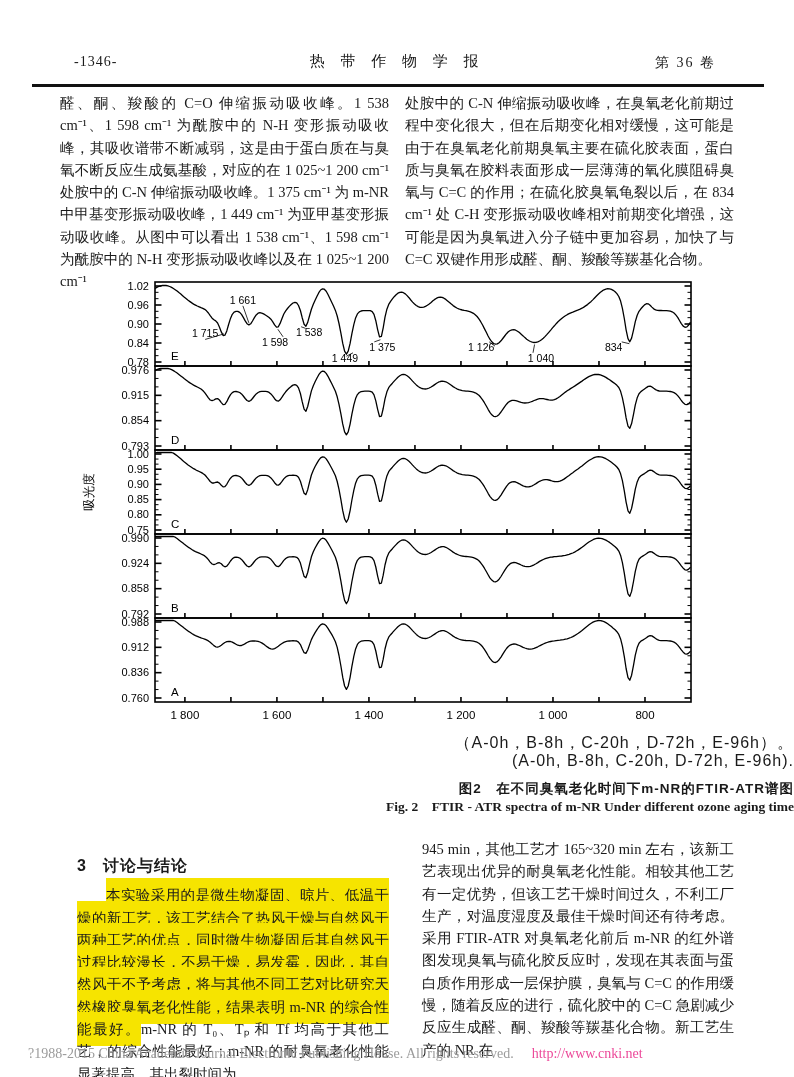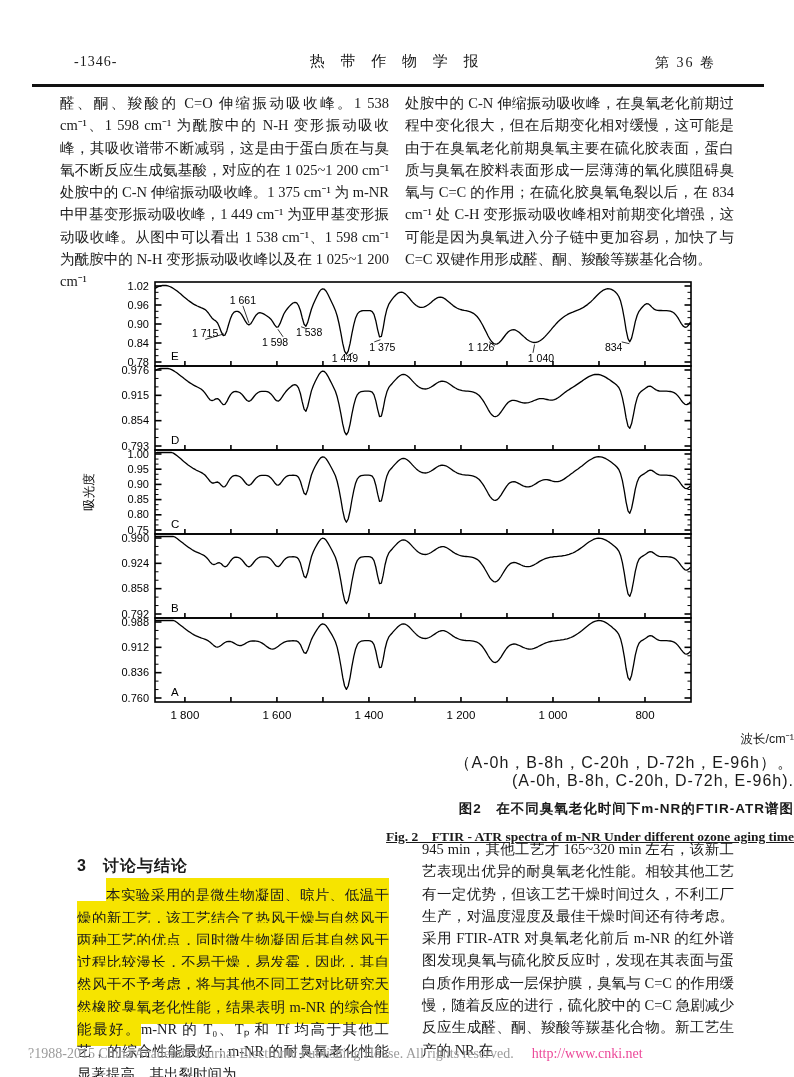--- a/index.html
+++ b/index.html
@@ -22,21 +22,21 @@
   h3.sec .num{margin-right:16px;}
   p.body-par{margin:0;}
   p.indent{text-indent:2em;}
   
   .fig{position:absolute;top:276px;left:0;right:0;text-align:right;}
   .fig svg{display:block;margin:0 auto;font-family:"Liberation Sans",sans-serif;}
   .fig .xlab{font-size:12.5px;margin-top:2px;font-family:"Liberation Sans",sans-serif;}
   .fig .leg{font-size:16px;line-height:18px;font-family:"Liberation Sans",sans-serif;letter-spacing:1px;}
   .fig .cap-zh{font-size:13.5px;font-weight:bold;margin-top:10px;
                font-family:"Liberation Sans",sans-serif;letter-spacing:1px;}
-  .fig .cap-en{font-size:13.5px;font-weight:bold;margin-top:10px;font-family:"Liberation Serif",serif;text-decoration:underline;}
+  .fig .cap-en{font-size:13.5px;font-weight:bold;margin-top:0;font-family:"Liberation Serif",serif;}
   
   .ftr{position:absolute;top:1046px;left:28px;right:28px;font-size:14px;color:#9b9b9b;}
   .ftr a{color:#ec4899;text-decoration:none;margin-left:18px;}
 </style>
 </head>
 <body>
 
 <div class="page">
 
   <div class="hdr">
@@ -283,21 +283,20 @@
         <path d="M78.0 344.5L79.8 344.5L81.7 344.5L83.5 344.5L85.4 344.5L87.2 344.5L89.0 344.5L90.9 344.5L92.7 344.5L94.6 344.5L96.4 344.5L98.2 345.2L100.1 346.5L101.9 347.9L103.8 349.4L105.6 350.8L107.4 352.3L109.3 353.7L111.1 355.1L113.0 356.3L114.8 357.5L116.6 358.6L118.5 359.6L120.3 360.4L122.2 361.2L124.0 361.9L125.8 362.5L127.7 363.1L129.5 363.9L131.4 364.9L133.2 366.3L135.1 367.9L136.9 369.6L138.7 370.8L140.6 371.1L142.4 370.5L144.3 369.2L146.1 367.8L147.9 366.5L149.8 365.7L151.6 365.4L153.5 365.5L155.3 366.1L157.1 367.1L159.0 368.2L160.8 369.2L162.7 369.7L164.5 369.5L166.3 368.7L168.2 367.6L170.0 366.5L171.9 365.7L173.7 365.2L175.5 365.0L177.4 364.9L179.2 365.1L181.1 365.4L182.9 366.0L184.7 366.9L186.6 368.1L188.4 369.5L190.3 370.9L192.1 372.1L193.9 372.9L195.8 373.1L197.6 372.6L199.5 371.5L201.3 370.2L203.1 368.8L205.0 367.5L206.8 366.4L208.7 365.7L210.5 365.2L212.3 365.0L214.2 364.8L216.0 364.7L217.9 364.8L219.7 365.0L221.5 366.1L223.4 368.6L225.2 372.8L227.1 376.7L228.9 377.4L230.7 374.0L232.6 368.6L234.4 363.6L236.3 359.8L238.1 356.7L240.0 353.7L241.8 351.0L243.6 348.9L245.5 347.9L247.3 348.3L249.2 349.8L251.0 352.3L252.8 355.3L254.7 358.4L256.5 361.7L258.4 365.7L260.2 371.4L262.0 379.5L263.9 390.0L265.7 401.2L267.6 410.0L269.4 413.4L271.2 410.0L273.1 401.3L274.9 390.4L276.8 380.3L278.6 372.9L280.4 368.4L282.3 366.2L284.1 365.2L286.0 364.8L287.8 364.7L289.6 364.7L291.5 364.7L293.3 364.9L295.2 365.8L297.0 368.6L298.8 375.0L300.7 384.3L302.5 391.6L304.4 391.2L306.2 383.2L308.0 373.0L309.9 365.5L311.7 361.2L313.6 358.7L315.4 356.7L317.2 354.6L319.1 352.6L320.9 350.7L322.8 349.2L324.6 348.2L326.4 347.9L328.3 348.2L330.1 349.2L332.0 350.7L333.8 352.6L335.6 354.6L337.5 356.6L339.3 358.4L341.2 360.0L343.0 361.2L344.8 362.0L346.7 362.4L348.5 362.5L350.4 362.1L352.2 361.5L354.1 360.5L355.9 359.3L357.7 358.1L359.6 356.8L361.4 355.7L363.3 355.0L365.1 354.6L366.9 354.7L368.8 355.3L370.6 356.3L372.5 357.5L374.3 358.8L376.1 360.1L378.0 361.3L379.8 362.2L381.7 363.0L383.5 363.6L385.3 364.0L387.2 364.3L389.0 364.5L390.9 364.6L392.7 364.7L394.5 364.9L396.4 365.1L398.2 365.6L400.1 366.2L401.9 367.3L403.7 368.8L405.6 370.8L407.4 373.4L409.3 376.4L411.1 379.5L412.9 382.4L414.8 384.7L416.6 386.2L418.5 386.5L420.3 385.6L422.1 383.7L424.0 381.1L425.8 378.1L427.7 375.1L429.5 372.5L431.3 370.5L433.2 369.1L435.0 368.3L436.9 368.0L438.7 368.2L440.5 368.8L442.4 369.5L444.2 370.4L446.1 371.3L447.9 372.0L449.7 372.6L451.6 373.0L453.4 373.1L455.3 372.8L457.1 372.4L459.0 371.6L460.8 370.8L462.6 369.8L464.5 368.9L466.3 368.0L468.2 367.2L470.0 366.5L471.8 365.9L473.7 365.5L475.5 365.1L477.4 364.9L479.2 364.6L481.0 364.4L482.9 364.2L484.7 363.9L486.6 363.6L488.4 363.2L490.2 362.8L492.1 362.2L493.9 361.5L495.8 360.6L497.6 359.6L499.4 358.5L501.3 357.3L503.1 355.9L505.0 354.4L506.8 352.9L508.6 351.4L510.5 349.9L512.3 348.5L514.2 347.2L516.0 346.1L517.8 345.3L519.7 344.8L521.5 344.5L523.4 344.6L525.2 345.0L527.0 345.7L528.9 346.6L530.7 347.8L532.6 349.2L534.4 350.6L536.2 352.2L538.1 353.8L539.9 355.7L541.8 358.4L543.6 362.9L545.4 370.2L547.3 380.7L549.1 392.5L551.0 401.7L552.8 404.2L554.6 399.2L556.5 389.4L558.3 379.2L560.2 371.6L562.0 367.2L563.9 365.1L565.7 364.1L567.5 363.0L569.4 361.7L571.2 360.4L573.1 359.6L574.9 359.9L576.7 361.1L578.6 362.5L580.4 363.6L582.3 364.3L584.1 364.6L585.9 364.7L587.8 364.7L589.6 364.7L591.5 364.8L593.3 365.0L595.1 365.4L597.0 366.1L598.8 367.3L600.7 369.1L602.5 371.4L604.3 373.9L606.2 376.2L608.0 377.8L609.9 378.1L611.7 377.1L613.5 375.1" fill="none" stroke="#000" stroke-width="1.3" stroke-linejoin="round"></path>
         <text x="94" y="420" font-size="11.5" fill="#000">A</text>
         <text x="107.90557939914163" y="443" text-anchor="middle" font-size="11.5" fill="#000">1 800</text>
         <text x="199.92274678111588" y="443" text-anchor="middle" font-size="11.5" fill="#000">1 600</text>
         <text x="291.9399141630902" y="443" text-anchor="middle" font-size="11.5" fill="#000">1 400</text>
         <text x="383.9570815450644" y="443" text-anchor="middle" font-size="11.5" fill="#000">1 200</text>
         <text x="475.9742489270386" y="443" text-anchor="middle" font-size="11.5" fill="#000">1 000</text>
         <text x="567.991416309013" y="443" text-anchor="middle" font-size="11.5" fill="#000">800</text>
         <text x="16" y="216" font-size="12.5" fill="#000" text-anchor="middle" transform="rotate(-90 16 216)">吸光度</text>
       </svg>
-    <div class="xlab">波长/cm⁻¹</div>
     <div class="leg" style="margin-top:6px;">（A-0h，B-8h，C-20h，D-72h，E-96h）。</div>
     <div class="leg">(A-0h, B-8h, C-20h, D-72h, E-96h).</div>
     <figcaption>
       <div class="cap-zh">图2　在不同臭氧老化时间下m-NR的FTIR-ATR谱图</div>
       <div class="cap-en">Fig. 2　FTIR - ATR spectra of m-NR Under different ozone aging time</div>
     </figcaption>
   </figure>
 
   <section class="cols bottom">
     <div class="col">

